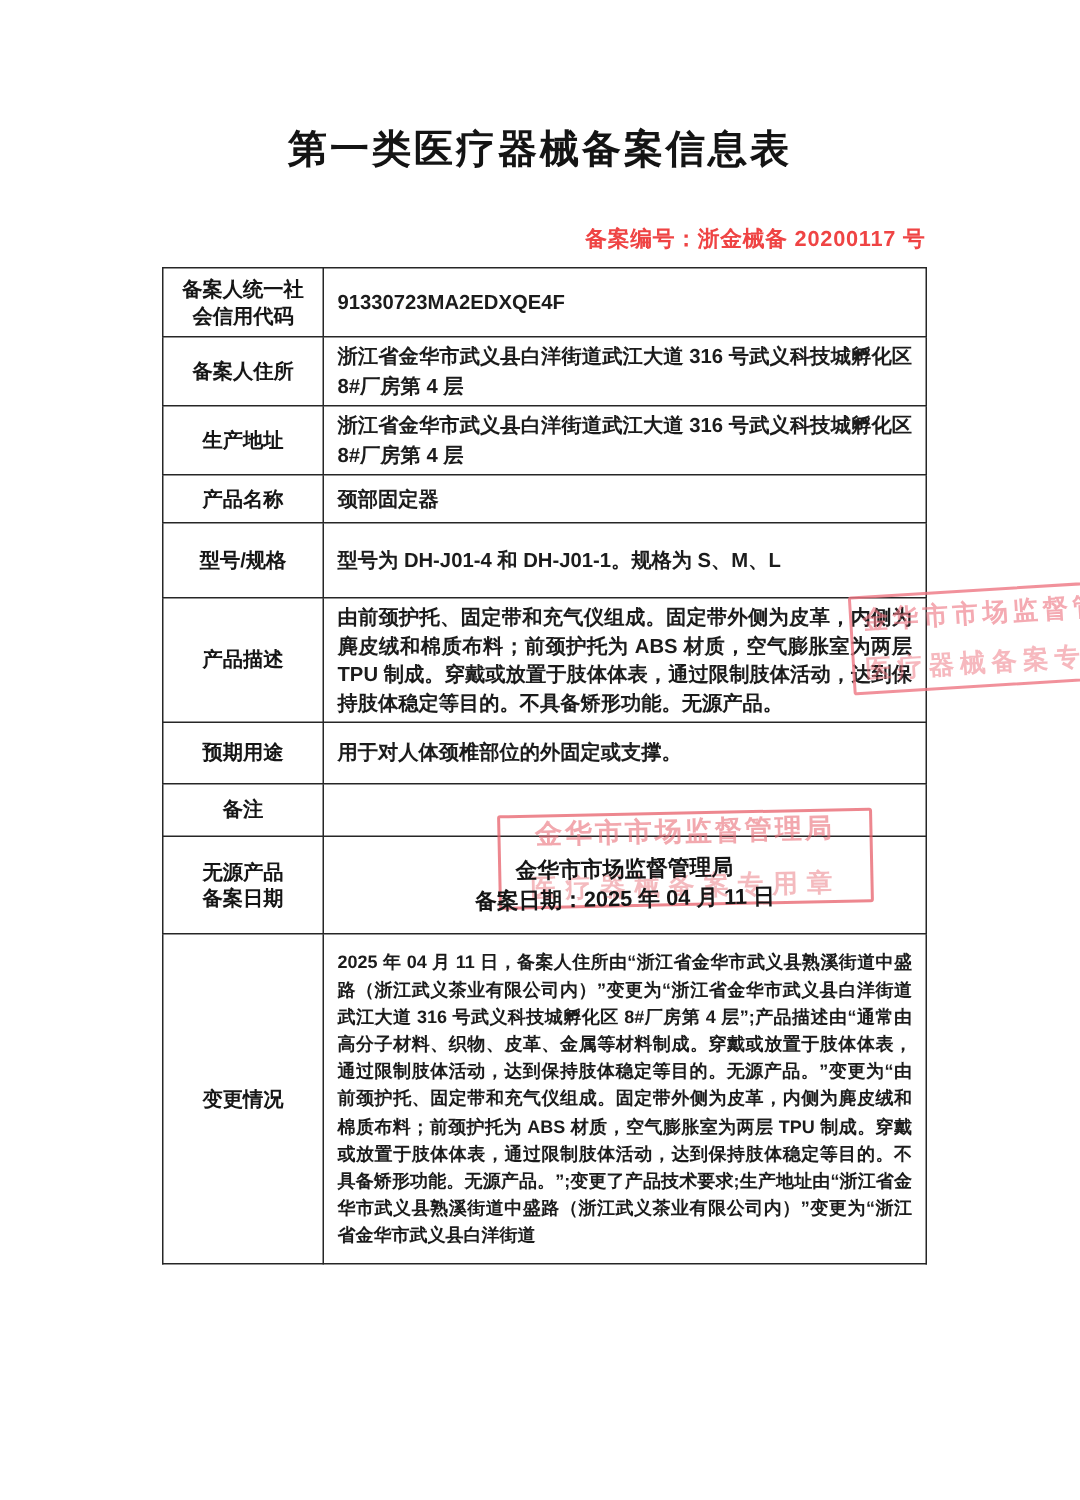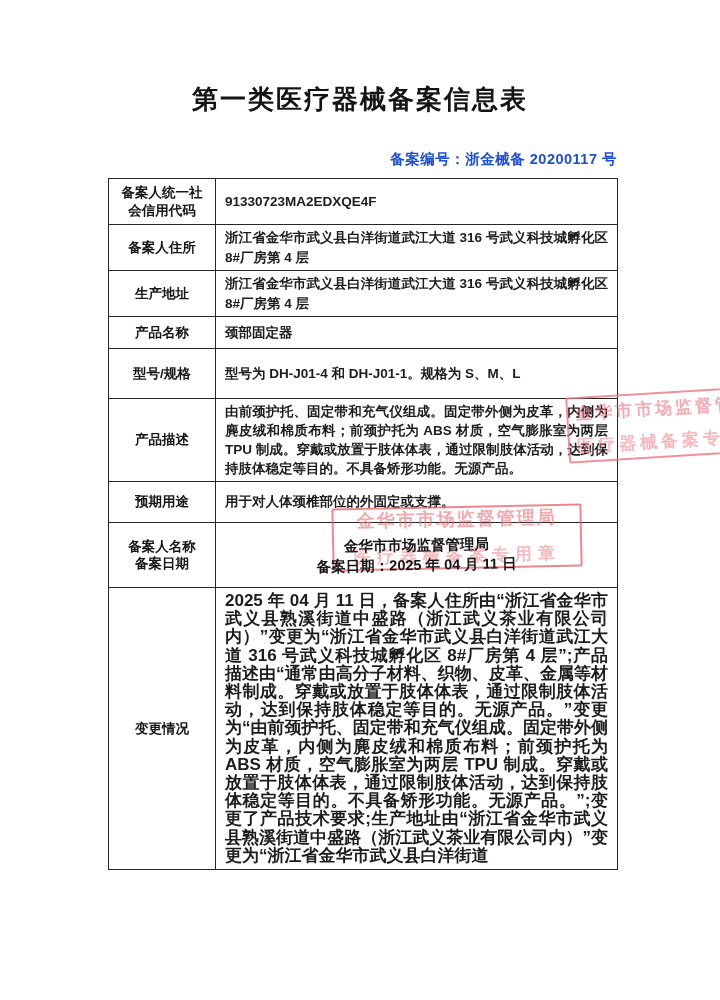--- a/index.html
+++ b/index.html
@@ -13,21 +13,21 @@
   }
   .doc-title{
     position:absolute;top:82px;left:0;width:720px;
     text-align:center;
     font-size:26px;font-weight:800;letter-spacing:2px;
     color:#141414;
   }
   .record-no{
     position:absolute;top:150px;right:103px;
     font-size:14.5px;font-weight:700;letter-spacing:0.5px;
-    color:#1d4ed8;
+    color:#ef4444;
   }
   table.form-table{
     position:absolute;left:108px;top:178px;
     width:509px;
     border-collapse:collapse;
     table-layout:fixed;
   }
   table.form-table td{
     border:1.6px solid #262626;
     vertical-align:middle;
@@ -57,21 +57,21 @@
   tr.r-prod-addr{height:46px;}
   tr.r-pname{height:32px;margin-top:28px;}
   tr.r-model{height:50px;padding-left:21px;}
   tr.r-desc{height:77px;}
   tr.r-desc td.val{line-height:19px;}
   tr.r-use{height:41px;margin-left:20px;}
   tr.r-remark{height:35px;}
   tr.r-filing{height:65px;}
   tr.r-change{height:220px;}
   tr.r-change td.val{
-    font-size:17px;
+    font-size:12px;
     line-height:18.2px;
     padding:4px 9px;
     text-align:justify;
   }
   
   td.filing-cell{position:relative;}
   .seal{
     position:absolute;
     left:116px;top:-17px;
     width:238px;height:55px;
@@ -156,23 +156,27 @@
         <td class="val">型号为 DH-J01-4 和 DH-J01-1。规格为 S、M、L</td>
       </tr>
       <tr class="r-desc">
         <td class="lbl">产品描述</td>
         <td class="val val-multi">由前颈护托、固定带和充气仪组成。固定带外侧为皮革，内侧为麂皮绒和棉质布料；前颈护托为 ABS 材质，空气膨胀室为两层 TPU 制成。穿戴或放置于肢体体表，通过限制肢体活动，达到保持肢体稳定等目的。不具备矫形功能。无源产品。</td>
       </tr>
       <tr class="r-use">
         <td class="lbl">预期用途</td>
         <td class="val">用于对人体颈椎部位的外固定或支撑。</td>
       </tr>
+      <tr class="r-remark">
+        <td class="lbl">备注</td>
+        <td class="val"></td>
+      </tr>
       <tr class="r-filing">
         <td class="lbl">
-          <div>备案人名称</div>
+          <div>无源产品</div>
           <div>备案日期</div>
         </td>
         <td class="val filing-cell">
           <div class="seal">
             <div class="seal-l1">金华市市场监督管理局</div>
             <div class="seal-l2">医疗器械备案专用章</div>
           </div>
           <div class="filing-text">
             <div>金华市市场监督管理局</div>
             <div>备案日期：2025 年 04 月 11 日</div>

